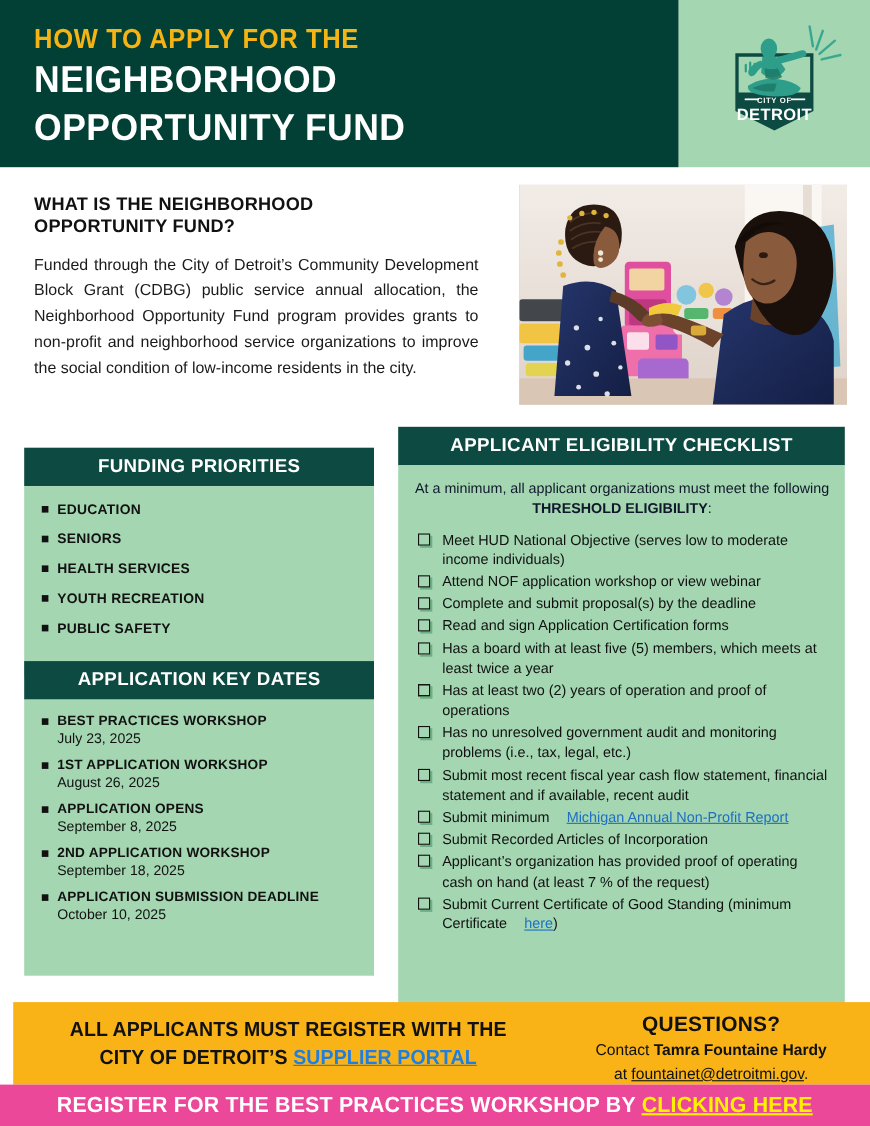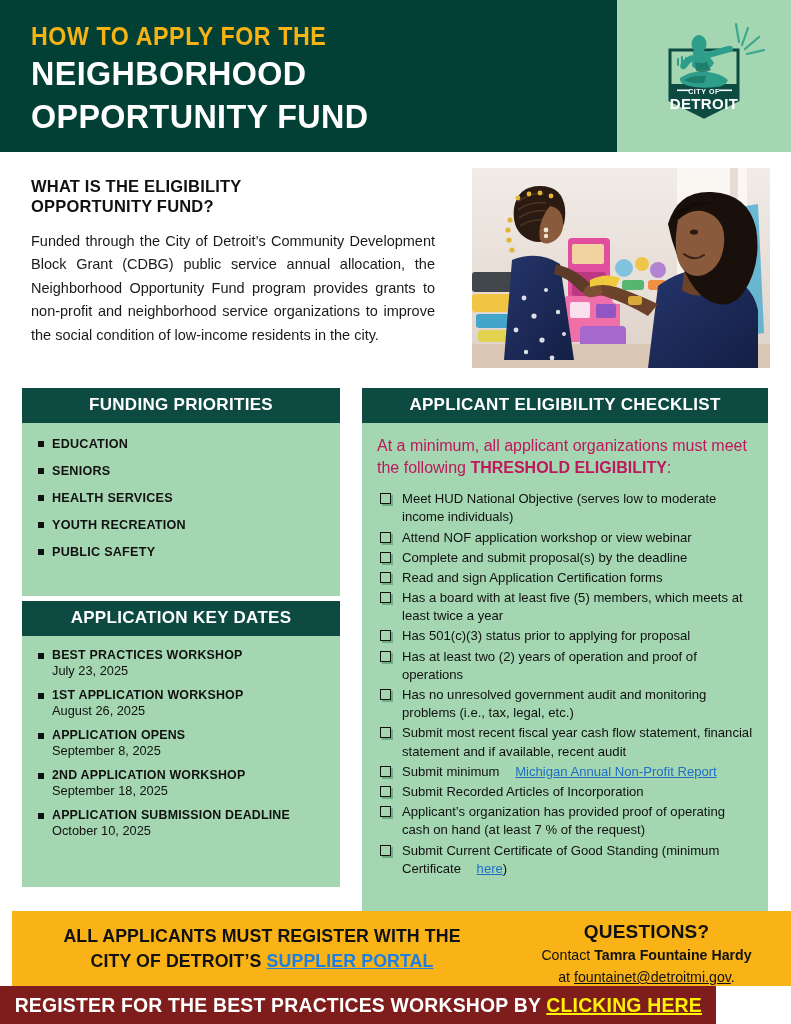--- a/index.html
+++ b/index.html
@@ -59,21 +59,21 @@
   
   .panel { position:absolute; }
   .panel-head {
     background:#0c4a42; color:#fff; text-align:center;
     font-size:17px; font-weight:bold; letter-spacing:.3px;
     padding:8px 4px 8px; line-height:1.1;
     transform-origin: center;
   }
   .panel-body { background:#a3d6b1; }
 
-  #funding-panel  { left:22px;  top:388px; width:318px; }
+  #funding-panel  { left:22px;  top:407px; width:318px; }
   #funding-panel .panel-body { padding:14px 0 16px 0; height:173px; }
   #dates-panel    { left:22px;  top:601px; width:318px; }
   #dates-panel .panel-body { padding:12px 0 14px 0; height:251px; }
   #checklist-panel{ left:362px; top:388px; width:406px; }
   #checklist-panel .panel-body { padding:12px 14px 14px 12px; height:500px; }
 
   .sq-list { list-style:none; }
   .sq-item {
     position:relative; padding-left:30px; margin-bottom:13px;
     font-size:12.6px; font-weight:bold; color:#111; letter-spacing:.25px;
@@ -86,21 +86,21 @@
     position:relative; padding-left:30px; margin-bottom:10px;
   }
   .date-item::before {
     content:""; position:absolute; left:16px; top:5px;
     width:6px; height:6px; background:#111;
   }
   .date-label { font-size:12.4px; font-weight:bold; color:#111; letter-spacing:.2px; }
   .date-value { font-size:12.8px; color:#111; margin-top:1px; }
 
   .check-intro {
-    font-size:16px; color:#be185d; line-height:1.42; margin:0 0 10px 3px;
+    font-size:13px; color:#0f172a; line-height:1.42; margin:0 0 10px 3px;text-align:center;
   }
   .check-intro b { font-weight:bold; }
   .check-list { list-style:none; }
   .check-item {
     position:relative; padding-left:28px; margin-bottom:2px;
     font-size:13.1px; color:#111; line-height:1.39;
   }
   .cbox {
     position:absolute; left:6px; top:3px; width:11px; height:11px;
     border:1.6px solid #111; background:transparent;
@@ -126,22 +126,22 @@
   .fa-right {
     position:absolute; left:492px; top:10px; width:285px;
     text-align:center; color:#111;
   }
   .q-title { font-size:19px; font-weight:bold; letter-spacing:.2px; }
   .q-line { font-size:14.2px; margin-top:3px; line-height:1.34; }
   .q-line b { font-weight:bold; }
   .q-line a { color:#111; text-decoration:underline; }
 
   .footer-green {
-    position:absolute; left:0; top:986px; width:716px; height:38px;
-    background:#7f1d1d; display:flex; align-items:center; justify-content:center;
+    position:absolute; left:0; top:986px; width:791px; height:38px;
+    background:#ec4899; display:flex; align-items:center; justify-content:center;
   }
   .fg-text {
     font-size:20px; font-weight:bold; color:#ffffff; letter-spacing:.2px;
     white-space:nowrap;
     transform: scaleX(0.97); transform-origin:center;
   }
   .fg-text .link-yellow {
     color:#fff200; text-decoration:underline; font-weight:bold;
   }
 </style>
@@ -200,21 +200,21 @@
           <rect x="37" y="71.5" width="13" height="1.6"></rect>
           <rect x="79" y="71.5" width="13" height="1.6"></rect>
         </g>
         <text x="64" y="76" text-anchor="middle" fill="#ffffff" font-family="Liberation Sans, sans-serif" font-size="7" font-weight="bold" letter-spacing="0.6">CITY OF</text>
         <text x="64" y="91" text-anchor="middle" fill="#ffffff" font-family="Liberation Sans, sans-serif" font-size="15" font-weight="bold" letter-spacing="0.4">DETROIT</text>
       </svg>
     </div>
   </div>
 
   <div class="intro-head">
-    <span>WHAT IS THE ELIGIBILITY</span><br>
+    <span>WHAT IS THE NEIGHBORHOOD</span><br>
     <span>OPPORTUNITY FUND?</span>
   </div>
   <div class="intro-body">Funded through the City of Detroit’s Community Development Block Grant (CDBG) public service annual allocation, the Neighborhood Opportunity Fund program provides grants to non-profit and neighborhood service organizations to improve the social condition of low-income residents in the city.</div>
 
   <div class="photo">
     <svg width="298" height="200" viewBox="0 0 298 200">
       <defs>
         <linearGradient id="wall" x1="0" y1="0" x2="0" y2="1">
           <stop offset="0%" stop-color="#f2ece7"></stop>
           <stop offset="100%" stop-color="#ded2c8"></stop>
@@ -380,21 +380,21 @@
         <li class="check-item">
           <span class="cbox"></span><span>Complete and submit proposal(s) by the deadline</span>
         </li>
         <li class="check-item">
           <span class="cbox"></span><span>Read and sign Application Certification forms</span>
         </li>
         <li class="check-item">
           <span class="cbox"></span><span>Has a board with at least five (5) members, which meets at least twice a year</span>
         </li>
         <li class="check-item">
-          <span class="cbox"></span><span>Has 501(c)(3) status prior to applying for proposal</span>
+          <span class="cbox"></span>
         </li>
         <li class="check-item">
           <span class="cbox"></span><span>Has at least two (2) years of operation and proof of operations</span>
         </li>
         <li class="check-item">
           <span class="cbox"></span><span>Has no unresolved government audit and monitoring problems (i.e., tax, legal, etc.)</span>
         </li>
         <li class="check-item">
           <span class="cbox"></span><span>Submit most recent fiscal year cash flow statement, financial statement and if available, recent audit</span>
         </li>

